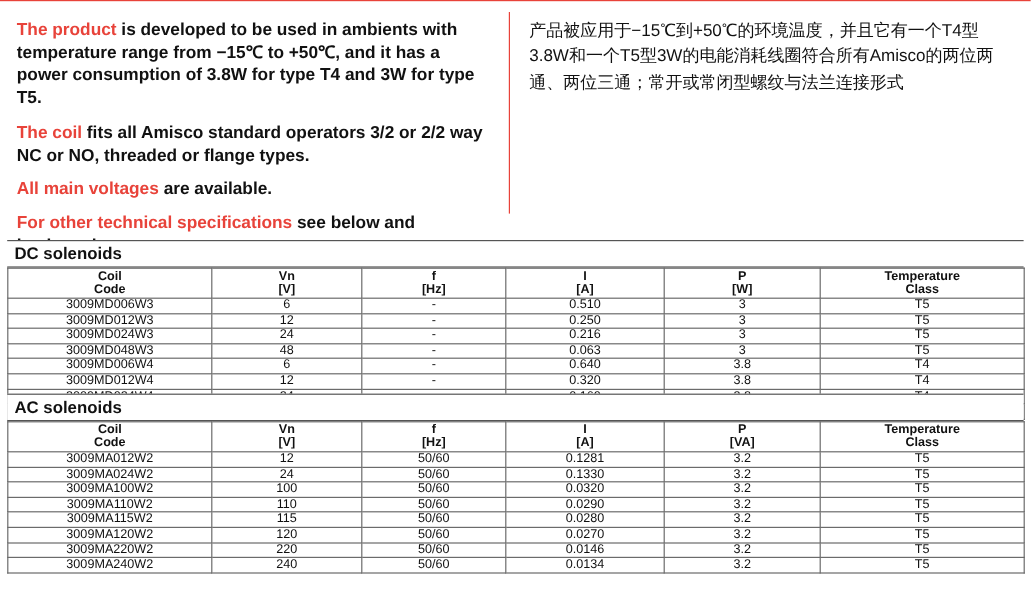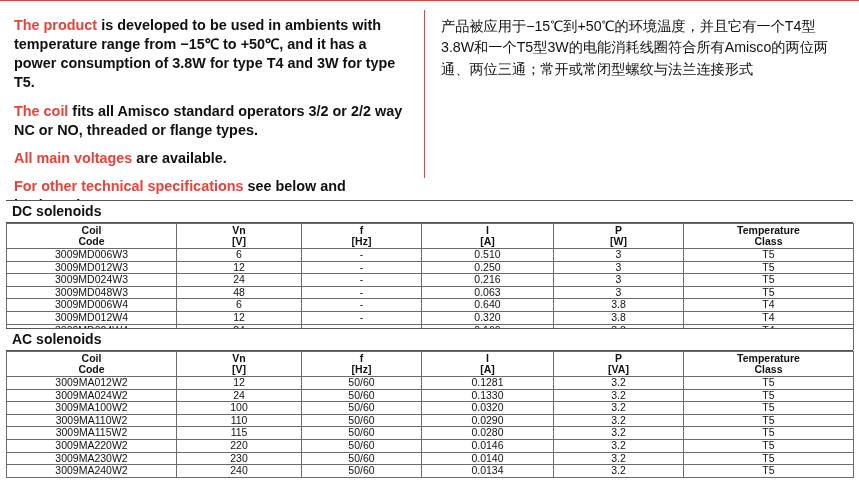--- a/index.html
+++ b/index.html
@@ -315,32 +315,32 @@
         </tr>
         <tr>
           <td class="code">3009MA115W2</td>
           <td>115</td>
           <td>50/60</td>
           <td>0.0280</td>
           <td>3.2</td>
           <td>T5</td>
         </tr>
         <tr>
+          <td class="code">3009MA120W2</td>
+          <td>120</td>
+          <td>50/60</td>
+          <td>0.0270</td>
+          <td>3.2</td>
+          <td>T5</td>
+        </tr>
+        <tr>
           <td class="code">3009MA220W2</td>
           <td>220</td>
           <td>50/60</td>
           <td>0.0146</td>
-          <td>3.2</td>
-          <td>T5</td>
-        </tr>
-        <tr>
-          <td class="code">3009MA230W2</td>
-          <td>230</td>
-          <td>50/60</td>
-          <td>0.0140</td>
           <td>3.2</td>
           <td>T5</td>
         </tr>
         <tr>
           <td class="code">3009MA240W2</td>
           <td>240</td>
           <td>50/60</td>
           <td>0.0134</td>
           <td>3.2</td>
           <td>T5</td>

